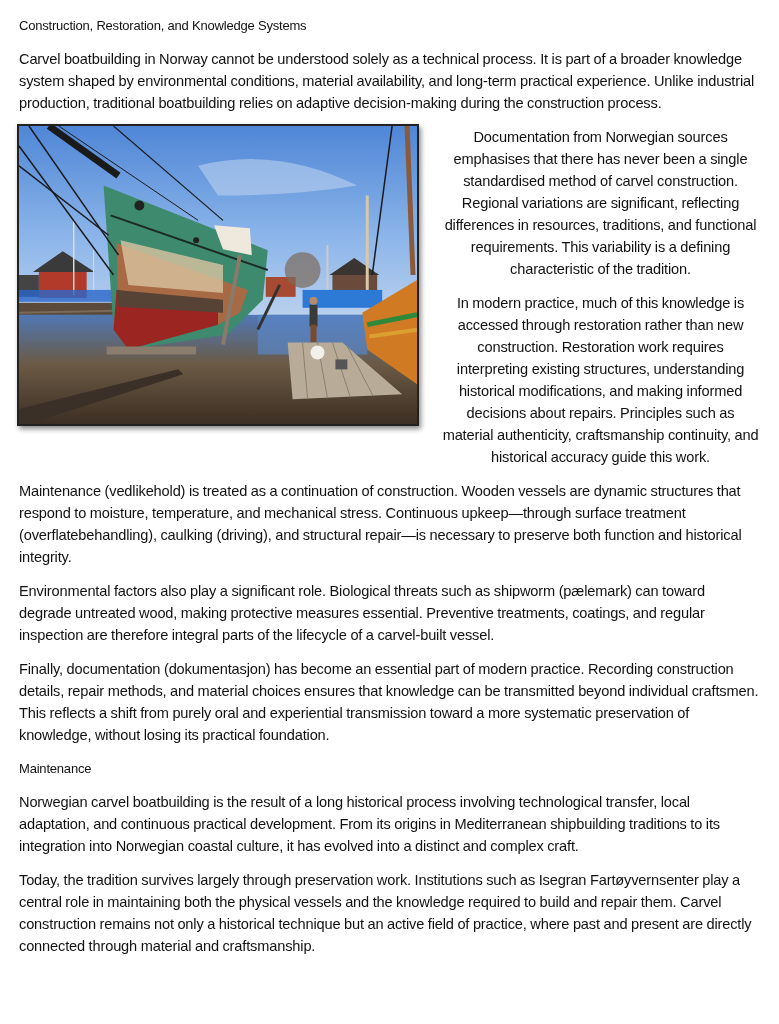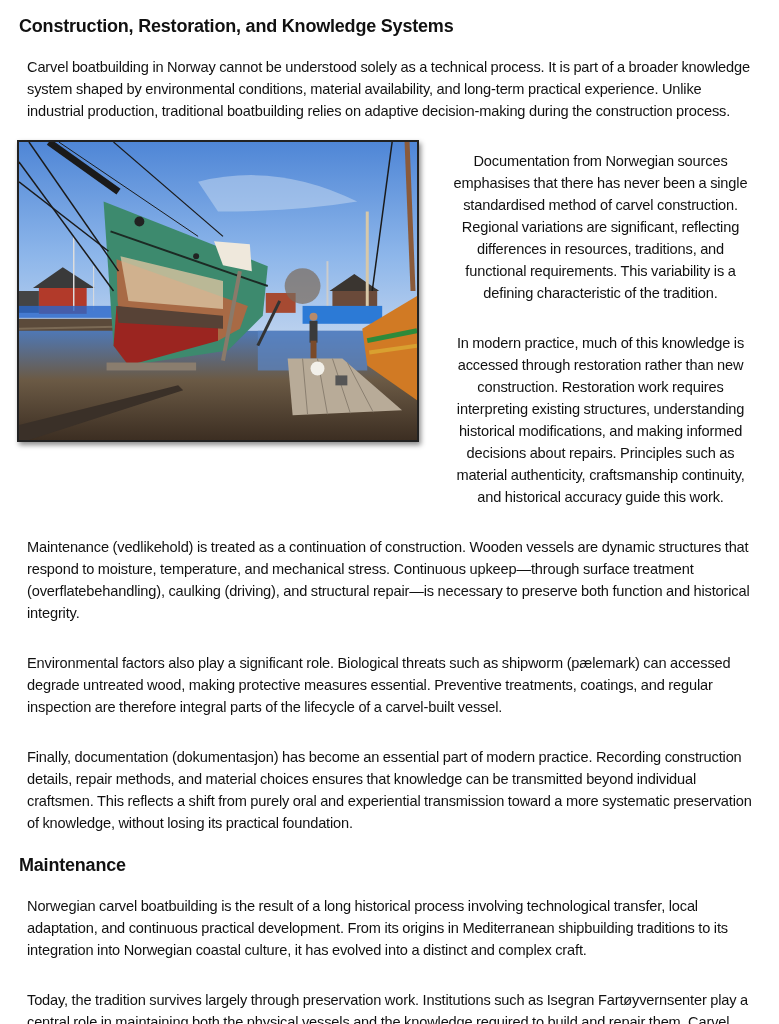--- a/index.html
+++ b/index.html
@@ -3,25 +3,25 @@
   <meta charset="utf-8">
   <style>
     html, body { margin: 0; padding: 0; background: #ffffff; }
     body {
       width: 779px; height: 1024px; overflow: hidden;
       font-family: "Liberation Sans", sans-serif;
       color: #111111;
     }
     .page { position: relative; padding: 0 19px; }
     .heading {
-      font-weight: bold; font-size: 18px; line-height: 22px;
+      font-weight: normal; font-size: 13px; line-height: 22px;
       margin: 0; padding-top: 15px; letter-spacing: -0.2px;
     }
     .para {
-      font-size: 14.6px; line-height: 22px; margin: 8px;
+      font-size: 14.6px; line-height: 22px; margin: 0;
       letter-spacing: -0.15px; word-spacing: -0.3px;
     }
     .gap { height: 12px; }
     .gap-s { height: 11px; }
     .float-fig {
       float: left; width: 398px; height: 298px;
       margin: 10px 22px 6px -2px;
       border: 2px solid #222;
       box-shadow: 2px 3px 5px rgba(0,0,0,0.45);
       position: relative; overflow: hidden;
@@ -128,21 +128,21 @@
   <div class="side">
     <p class="para">Documentation from Norwegian sources emphasises that there has never been a single standardised method of carvel construction. Regional variations are significant, reflecting differences in resources, traditions, and functional requirements. This variability is a defining characteristic of the tradition.</p>
     <div class="gap"></div>
     <p class="para">In modern practice, much of this knowledge is accessed through restoration rather than new construction. Restoration work requires interpreting existing structures, understanding historical modifications, and making informed decisions about repairs. Principles such as material authenticity, craftsmanship continuity, and historical accuracy guide this work.</p>
   </div>
   <div class="clear"></div>
 
   <div class="gap"></div>
   <p class="para">Maintenance (vedlikehold) is treated as a continuation of construction. Wooden vessels are dynamic structures that respond to moisture, temperature, and mechanical stress. Continuous upkeep—through surface treatment (overflatebehandling), caulking (driving), and structural repair—is necessary to preserve both function and historical integrity.</p>
   <div class="gap"></div>
-  <p class="para">Environmental factors also play a significant role. Biological threats such as shipworm (pælemark) can accessed degrade untreated wood, making protective measures essential. Preventive treatments, coatings, and regular inspection are therefore integral parts of the lifecycle of a carvel-built vessel.</p>
+  <p class="para">Environmental factors also play a significant role. Biological threats such as shipworm (pælemark) can toward degrade untreated wood, making protective measures essential. Preventive treatments, coatings, and regular inspection are therefore integral parts of the lifecycle of a carvel-built vessel.</p>
   <div class="gap"></div>
   <p class="para">Finally, documentation (dokumentasjon) has become an essential part of modern practice. Recording construction details, repair methods, and material choices ensures that knowledge can be transmitted beyond individual craftsmen. This reflects a shift from purely oral and experiential transmission toward a more systematic preservation of knowledge, without losing its practical foundation.</p>
 
   <p class="heading" style="padding-top:12px">Maintenance</p>
   <div class="gap-s"></div>
   <p class="para">Norwegian carvel boatbuilding is the result of a long historical process involving technological transfer, local adaptation, and continuous practical development. From its origins in Mediterranean shipbuilding traditions to its integration into Norwegian coastal culture, it has evolved into a distinct and complex craft.</p>
   <div class="gap"></div>
   <p class="para">Today, the tradition survives largely through preservation work. Institutions such as Isegran Fartøyvernsenter play a central role in maintaining both the physical vessels and the knowledge required to build and repair them. Carvel construction remains not only a historical technique but an active field of practice, where past and present are directly connected through material and craftsmanship.</p>
 </div>
 

